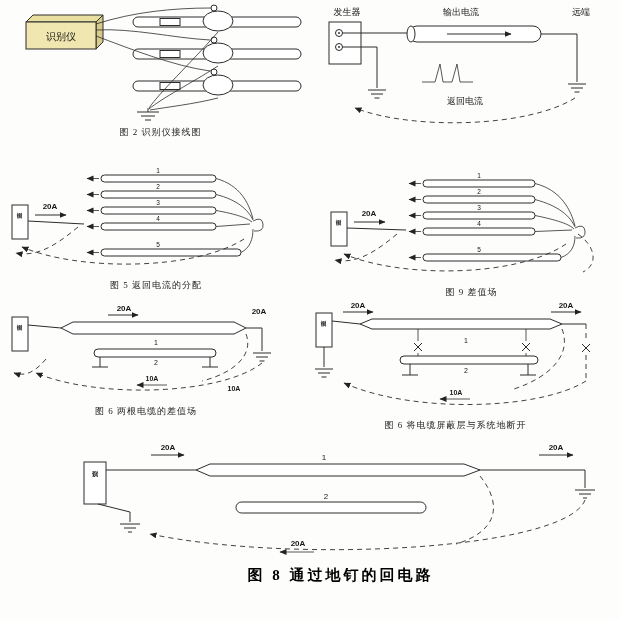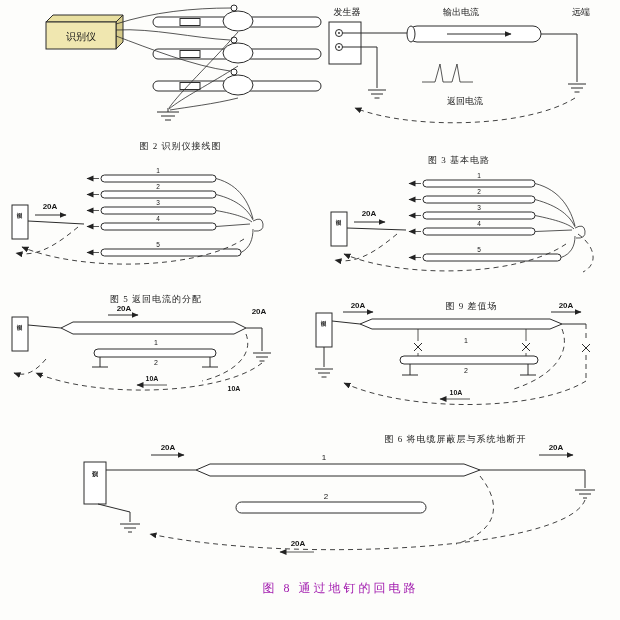--- a/index.html
+++ b/index.html
@@ -11,39 +11,39 @@
     overflow:hidden;
   }
   .fig{position:absolute}
   .fig svg{display:block}
   .caption{
     text-align:center;
     font-size:9px;
     color:#222;
     letter-spacing:1px;
     font-family:"Liberation Serif","DejaVu Serif",serif;
-    margin-top:16px;
+    margin-top:2px;
   }
   .caption-large{
-    font-size:12px;
+    font-size:15px;
     letter-spacing:3px;
-    color:#a21caf;
-    font-weight:normal;
+    color:#000000;
+    font-weight:bold;
   }
   svg text{fill:#161616;font-family:"Liberation Sans","DejaVu Sans",sans-serif}
   svg .ln{stroke:#2c2c2c;stroke-width:1;fill:none}
   svg .thin{stroke:#2c2c2c;stroke-width:.8;fill:none}
   svg .dash{stroke:#2c2c2c;stroke-width:.9;fill:none;stroke-dasharray:5 4}
   svg .shape{stroke:#2c2c2c;stroke-width:1;fill:#fff}
   .vtext{writing-mode:vertical-rl}
 </style>
 </head>
 <body>
 
-<div class="fig" style="left:28px;top:4px;width:305px">
+<div class="fig" style="left:8px;top:4px;width:305px">
   <svg width="305" height="120" viewBox="0 0 305 120">
     <defs>
       <marker id="a2" markerWidth="9" markerHeight="8" refX="6.5" refY="3" orient="auto" markerUnits="userSpaceOnUse">
         <path d="M0,0 L7,3 L0,6 Z" fill="#222"></path>
       </marker>
     </defs>
     <g transform="translate(18,8)">
       <polygon class="shape" points="0,10 7,3 77,3 70,10" style="fill:#e8dfa0"></polygon>
       <polygon class="shape" points="70,10 77,3 77,30 70,37" style="fill:#d6cb8a"></polygon>
       <rect class="shape" x="0" y="10" width="70" height="27" style="fill:#f0e7b0"></rect>
@@ -123,21 +123,20 @@
       <g>
         <line class="ln" x1="49" y1="86" x2="67" y2="86"></line>
         <line class="ln" x1="52" y1="90" x2="64" y2="90"></line>
         <line class="ln" x1="55.5" y1="94" x2="60.5" y2="94"></line>
       </g>
     </g>
     <path class="thin" d="M103,78 h13 l5,-18 l3,18 h9 l5,-18 l3,18 h13"></path>
     <text x="146" y="100" font-size="9" text-anchor="middle">返回电流</text>
     <path class="dash" d="M256,94 C208,124 92,126 36,104" marker-end="url(#a3)"></path>
   </svg>
-  <div class="caption">图 3   基本电路</div>
 </div>
 
 <div class="fig" style="left:6px;top:163px;width:300px">
   <svg width="300" height="114" viewBox="0 0 300 114">
     <defs>
       <marker id="a4" markerWidth="9" markerHeight="8" refX="6.5" refY="3" orient="auto" markerUnits="userSpaceOnUse">
         <path d="M0,0 L7,3 L0,6 Z" fill="#222"></path>
       </marker>
     </defs>
     <g>
@@ -279,20 +278,21 @@
         <line class="ln" x1="196" y1="66" x2="212" y2="66"></line>
       </g>
     </g>
     <text x="146" y="80" font-size="7" font-weight="bold" text-anchor="middle">10A</text>
     <line class="thin" x1="161" y1="84" x2="131" y2="84" marker-end="url(#a6)"></line>
     <text x="228" y="90" font-size="7" font-weight="bold" text-anchor="middle">10A</text>
     <path class="dash" d="M256,62 C216,94 92,98 30,72" marker-end="url(#a6)"></path>
     <path class="dash" d="M240,33 C248,54 228,72 196,80"></path>
     <path class="dash" d="M40,58 C30,70 20,76 8,72" marker-end="url(#a6)"></path>
   </svg>
+  <div class="caption">图 6   两根电缆的差值场</div>
 </div>
 
 <div class="fig" style="left:298px;top:299px;width:315px">
   <svg width="315" height="118" viewBox="0 0 315 118">
     <defs>
       <marker id="a7" markerWidth="9" markerHeight="8" refX="6.5" refY="3" orient="auto" markerUnits="userSpaceOnUse">
         <path d="M0,0 L7,3 L0,6 Z" fill="#222"></path>
       </marker>
     </defs>
     <g>

